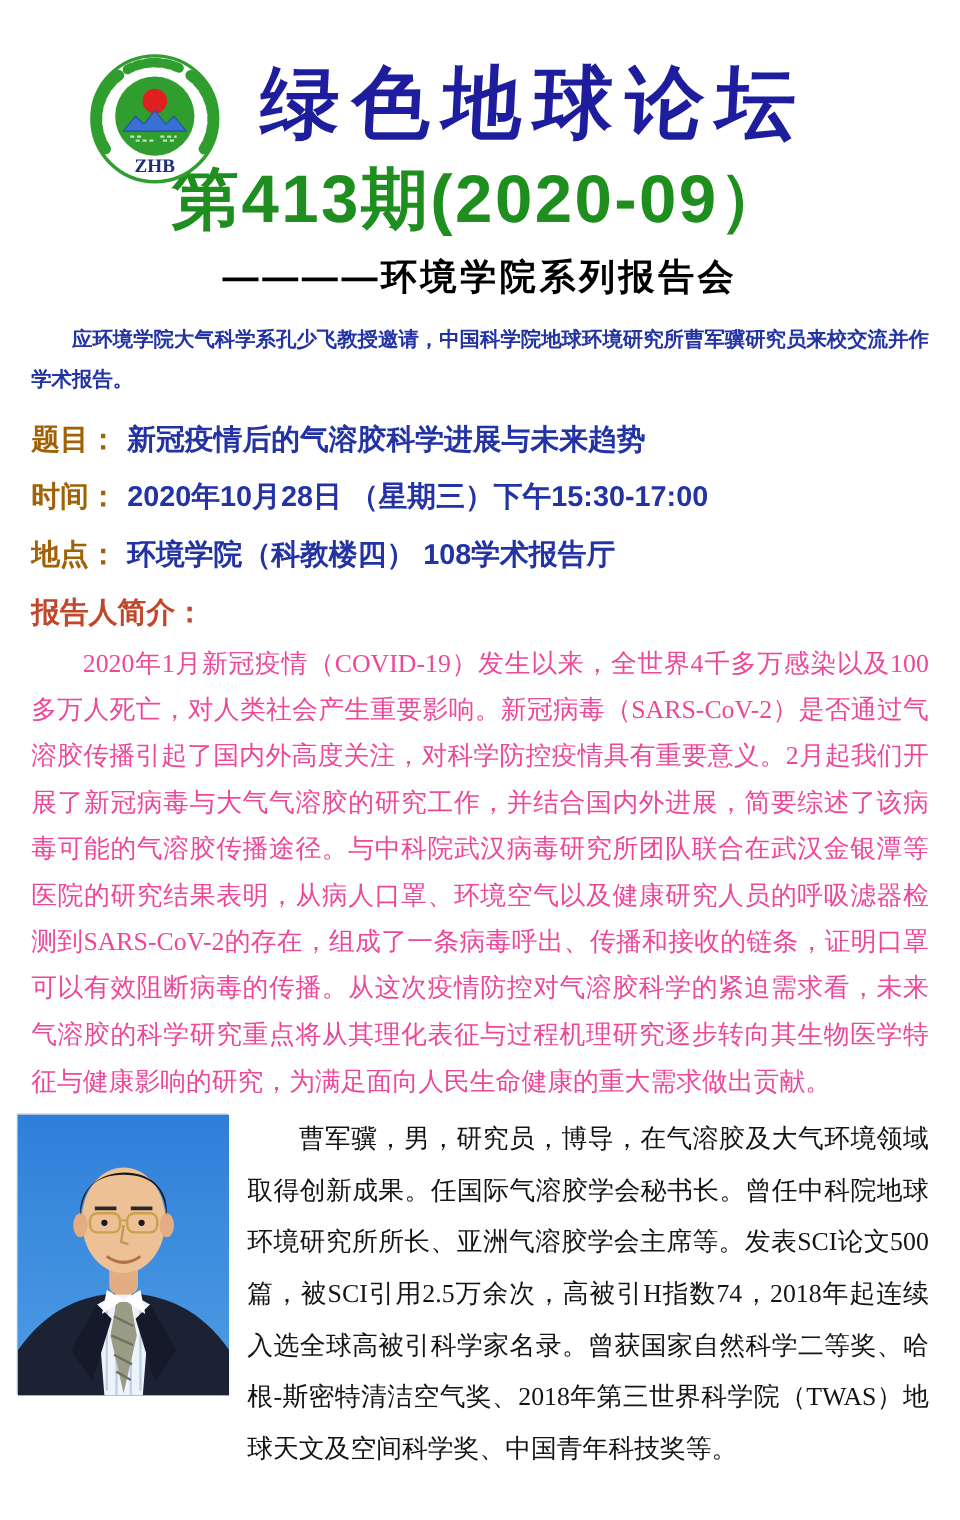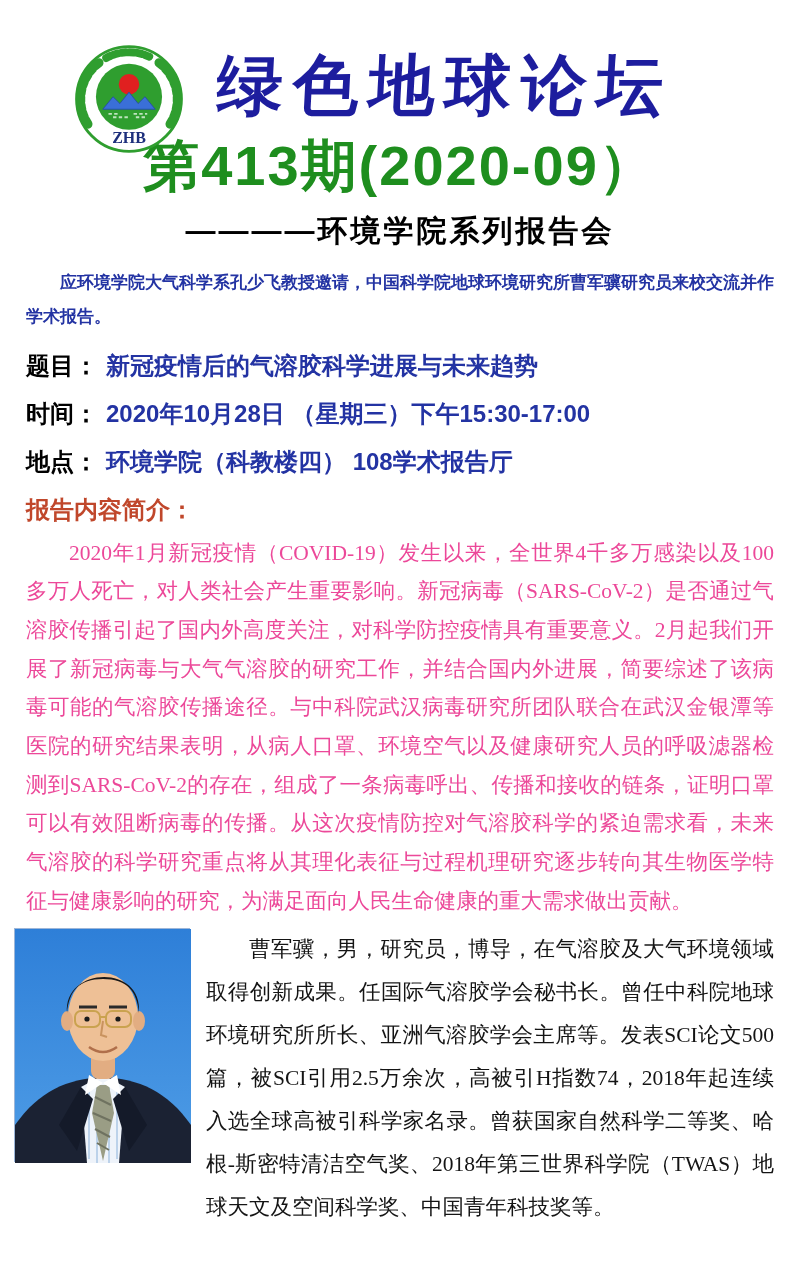--- a/index.html
+++ b/index.html
@@ -25,21 +25,21 @@
     font-size:30px; font-weight:bold; color:#000000;
     margin-top:6px; letter-spacing:3px;
   }
   
   .intro {
     margin:14px 26px 0 26px; font-size:17px; font-weight:bold;
     color:#2333a3; line-height:2.0; text-indent:2em; text-align:justify;
   }
   .details { margin:2px 26px 0 26px; }
   .detail-row { font-size:24px; font-weight:bold; margin-top:16px; }
-  .detail-label { color:#000000; }
+  .detail-label { color:#a16207; }
   .detail-value { color:#2333a3; margin-left:8px;text-align:center; }
   .section-heading {
     margin:16px 26px 0 26px; font-size:24px; font-weight:bold; color:#c0472b;
   }
   
   .abstract-text {
     margin:8px 26px 0 26px;
     font-family:"Liberation Serif", serif;
     font-size:21.5px; line-height:1.8; color:#ec4899;
     text-align:justify; text-indent:2em;
@@ -92,21 +92,21 @@
       <span class="detail-label">题目：</span><span class="detail-value">新冠疫情后的气溶胶科学进展与未来趋势</span>
     </div>
     <div class="detail-row">
       <span class="detail-label">时间：</span><span class="detail-value">2020年10月28日 （星期三）下午15:30-17:00</span>
     </div>
     <div class="detail-row">
       <span class="detail-label">地点：</span><span class="detail-value">环境学院（科教楼四） 108学术报告厅</span>
     </div>
   </div>
 
-  <div class="section-heading">报告内容简介：</div>
+  <div class="section-heading">报告人简介：</div>
   <div class="abstract-text">2020年1月新冠疫情（COVID-19）发生以来，全世界4千多万感染以及100多万人死亡，对人类社会产生重要影响。新冠病毒（SARS-CoV-2）是否通过气溶胶传播引起了国内外高度关注，对科学防控疫情具有重要意义。2月起我们开展了新冠病毒与大气气溶胶的研究工作，并结合国内外进展，简要综述了该病毒可能的气溶胶传播途径。与中科院武汉病毒研究所团队联合在武汉金银潭等医院的研究结果表明，从病人口罩、环境空气以及健康研究人员的呼吸滤器检测到SARS-CoV-2的存在，组成了一条病毒呼出、传播和接收的链条，证明口罩可以有效阻断病毒的传播。从这次疫情防控对气溶胶科学的紧迫需求看，未来气溶胶的科学研究重点将从其理化表征与过程机理研究逐步转向其生物医学特征与健康影响的研究，为满足面向人民生命健康的重大需求做出贡献。</div>
 
   <div class="speaker-row">
     <div class="photo">
       <svg viewBox="0 0 176 234" width="176" height="234" aria-hidden="true">
         <defs>
           <linearGradient id="bgblue" x1="0" y1="0" x2="0" y2="1">
             <stop offset="0" stop-color="#2e7fd8"></stop>
               <stop offset="1" stop-color="#4f9de6"></stop>
           </linearGradient>

